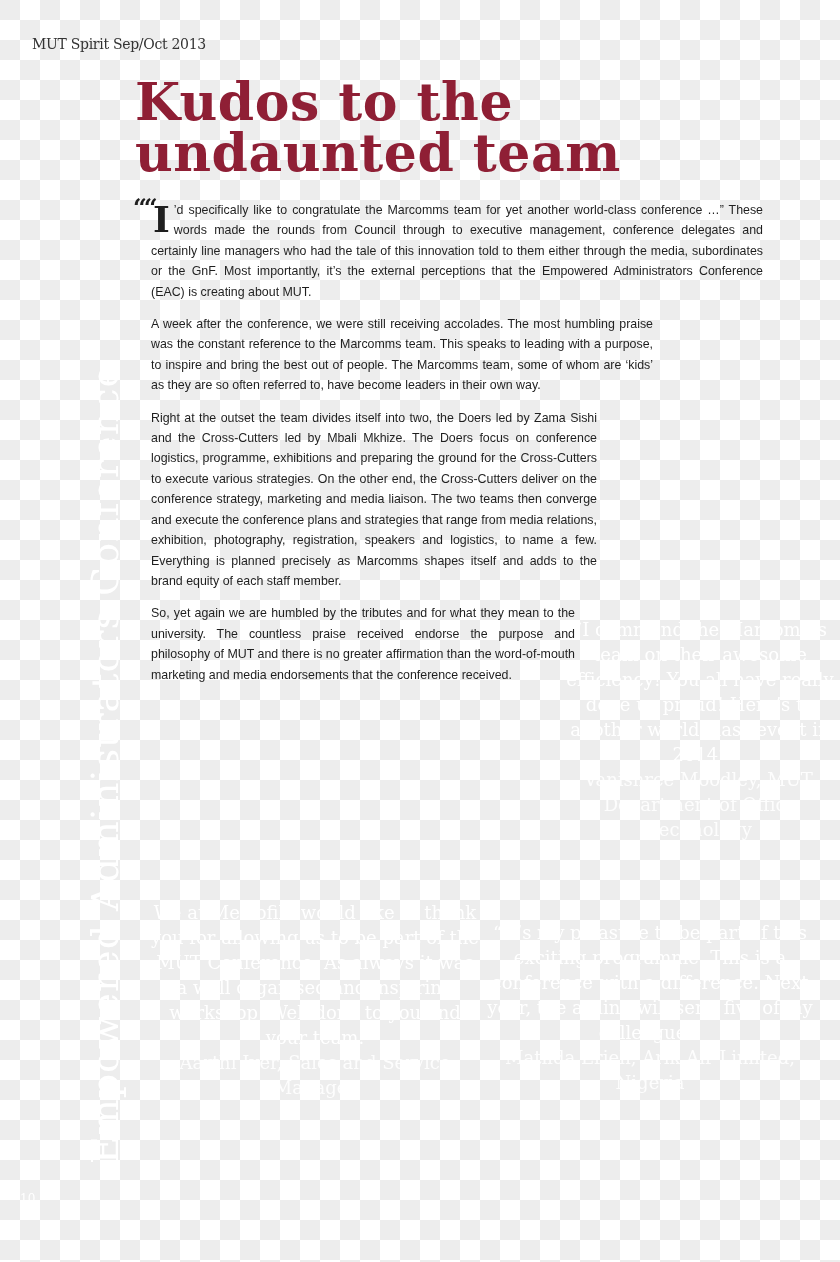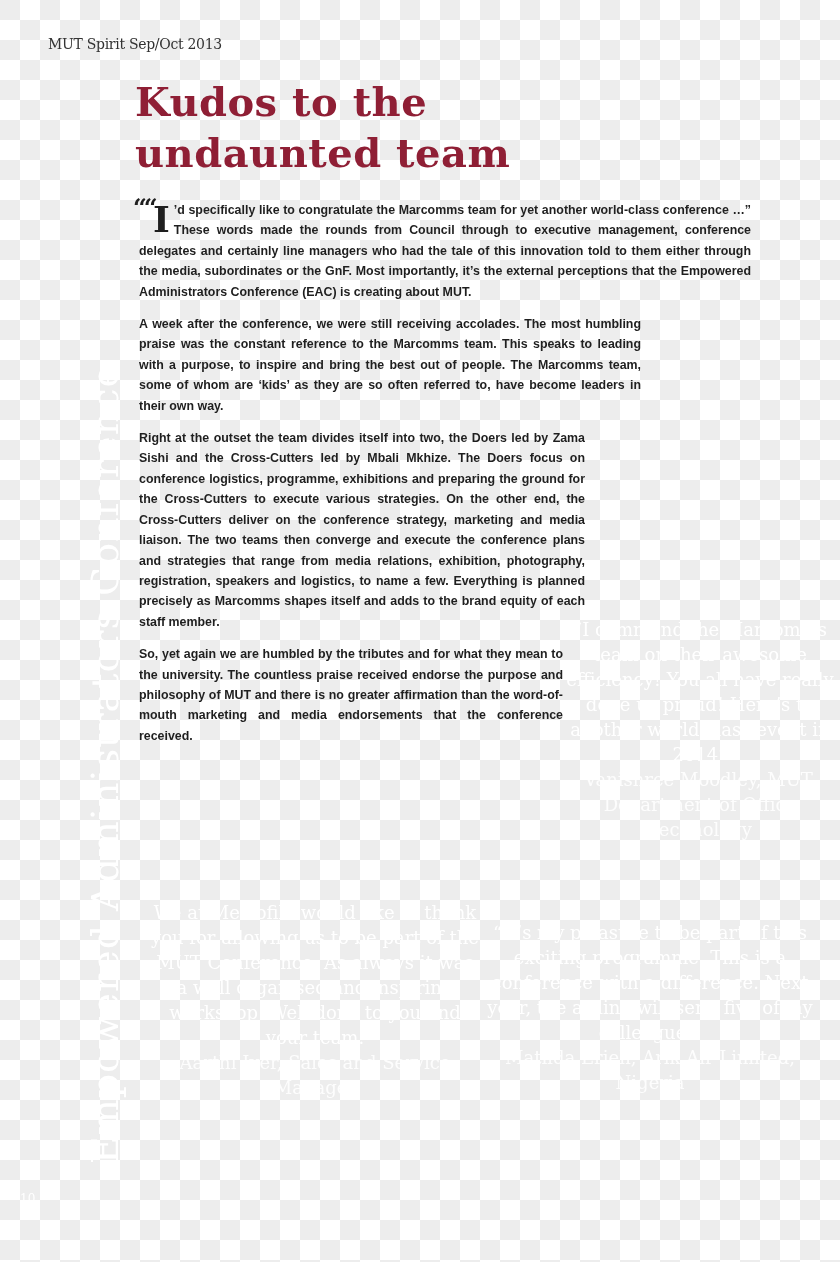--- a/index.html
+++ b/index.html
@@ -7,36 +7,36 @@
     width: 840px; height: 1262px; position: relative; overflow: hidden;
     background-color: #ffffff;
     background-image:
       linear-gradient(45deg, #ededed 25%, transparent 25%, transparent 75%, #ededed 75%),
       linear-gradient(45deg, #ededed 25%, transparent 25%, transparent 75%, #ededed 75%);
     background-size: 40px 40px;
     background-position: 20px 0, 0 20px;
     font-family: "Liberation Sans", sans-serif;
   }
   .masthead {
-    position: absolute; left: 48px; top: 36px;
+    position: absolute; left: 32px; top: 36px;
     font-family: "DejaVu Serif", serif; font-size: 14px; color: #333;
     letter-spacing: -0.3px;
   }
   .title {
     position: absolute; left: 135px; top: 76px; margin: 0;
     font-family: "DejaVu Serif", serif; font-weight: bold;
-    font-size: 40px; line-height: 51px; color: #8f1f35;
+    font-size: 52px; line-height: 51px; color: #8f1f35;
     letter-spacing: 0.5px;
   }
   .article {
     position: absolute; left: 135px; top: 200px;
     font-family: "Liberation Sans", sans-serif;
     font-size: 12.4px; line-height: 20.4px; color: #1f1f1f;
   }
-  .article p { margin: 0 0 12px 4px; text-align: justify; font-weight: bold; }
+  .article p { margin: 0 0 12px 16px; text-align: justify; }
   .p1 { width: 612px; }
   .p2 { width: 502px; }
   .p3 { width: 446px; }
   .p4 { width: 424px; }
   .p5 { width: 400px; }
   .dropcap-wrap { position: relative; }
   .quote-mark {
     position: absolute; left: -2px; top: -2px;
     font-family: "DejaVu Serif", serif; font-weight: bold; font-size: 24px; color: #1f1f1f;
     letter-spacing: -3px;

